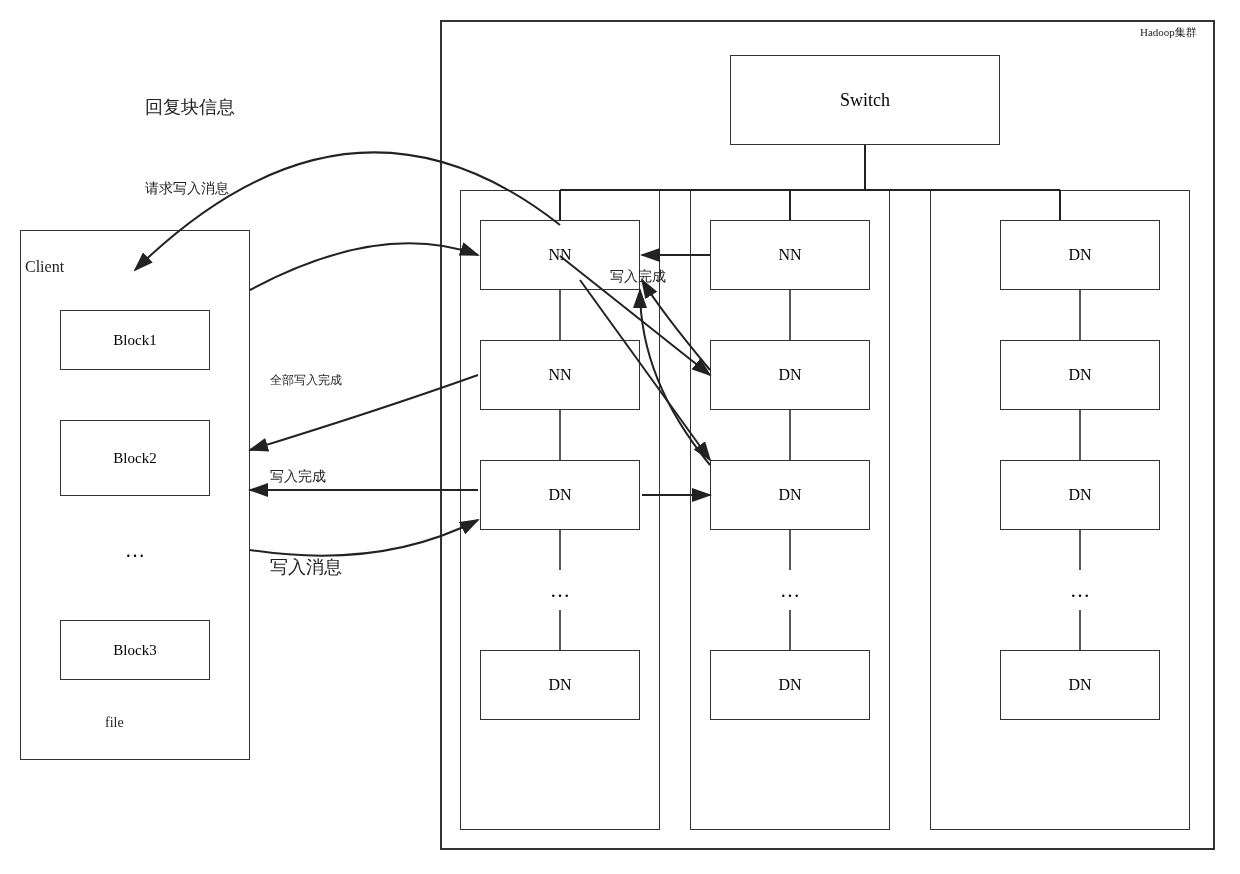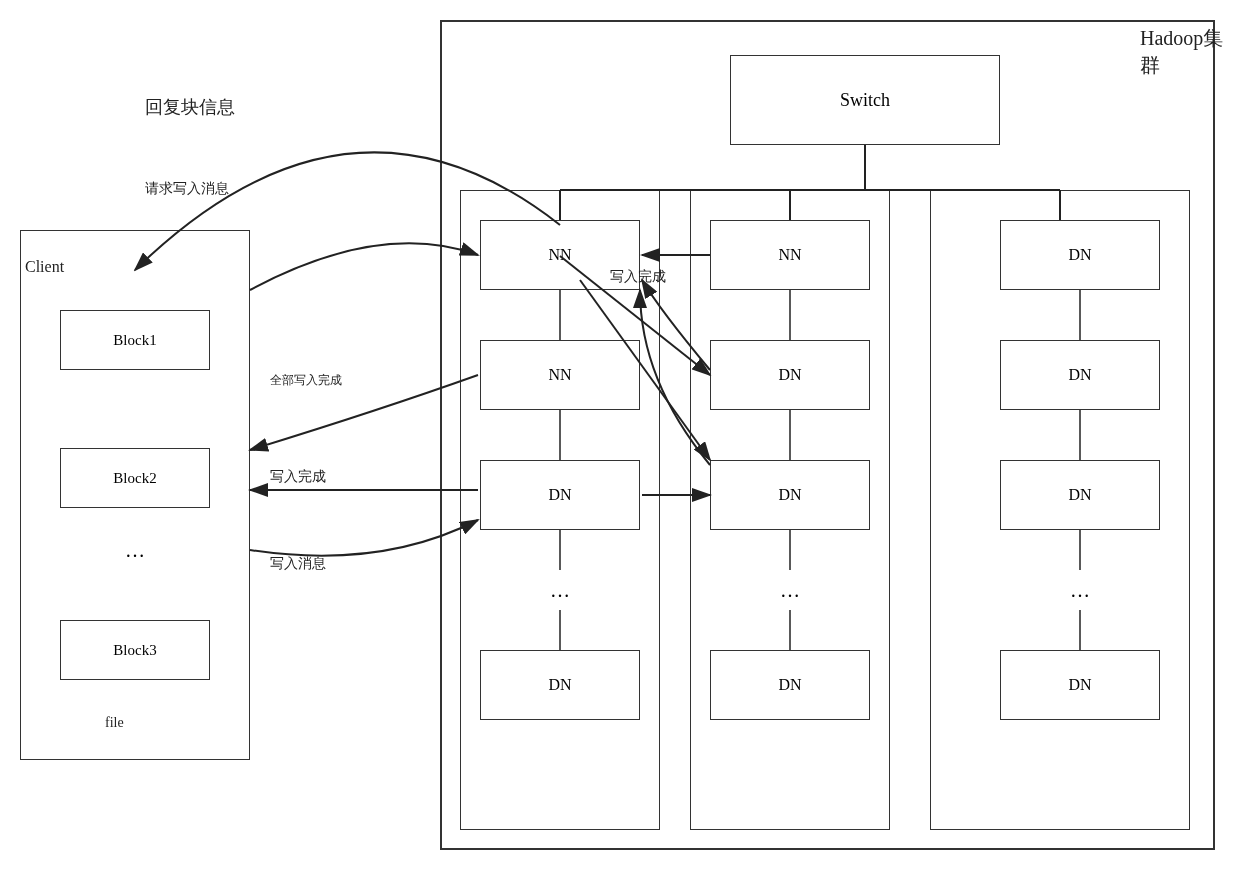--- a/index.html
+++ b/index.html
@@ -39,35 +39,35 @@
       height: 874px;
       pointer-events: none;
     }
   </style>
 </head>
 <body>
 
 <div id="diagram">
 
   <div class="box" style="left:440px; top:20px; width:775px; height:830px; border:2px solid #333;"></div>
-  <span class="label" style="left:1140px; top:25px; font-size:20px;">Hadoop集群</span>
+  <span class="label" style="left:1140px; top:25px; font-size:11px;">Hadoop集群</span>
 
   <div class="box" style="left:730px; top:55px; width:270px; height:90px; font-size:18px;">
     <span>Switch</span>
   </div>
 
   <div class="box" style="left:20px; top:230px; width:230px; height:530px;"></div>
   <span class="label" style="left:25px; top:238px; font-size:16px;margin-top:20px;">Client</span>
   <span class="label" style="left:105px; top:715px; font-size:14px;">file</span>
 
   <div class="box" style="left:60px; top:310px; width:150px; height:60px;">
     <span>Block1</span>
   </div>
 
-  <div class="box" style="left:60px; top:420px; width:150px; height:60px;margin-top:28px;">
+  <div class="box" style="left:60px; top:420px; width:150px; height:76px;">
     <span>Block2</span>
   </div>
 
   <div class="box" style="left:60px; top:530px; width:150px; height:40px; border:none; font-size:20px;">
     <span>…</span>
   </div>
 
   <div class="box" style="left:60px; top:620px; width:150px; height:60px;">
     <span>Block3</span>
   </div>
@@ -135,21 +135,21 @@
   </div>
 
   <div class="box" style="left:1000px; top:650px; width:160px; height:70px; font-size:16px;">
     <span>DN</span>
   </div>
 
   <span class="label" style="left:145px; top:95px; font-size:18px;">回复块信息</span>
   <span class="label" style="left:145px; top:180px; font-size:14px;">请求写入消息</span>
   <span class="label" style="left:270px; top:372px; font-size:12px;">全部写入完成</span>
   <span class="label" style="left:270px; top:468px; font-size:14px;">写入完成</span>
-  <span class="label" style="left:270px; top:555px; font-size:14px;">写入消息</span>
+  <span class="label" style="left:270px; top:555px; font-size:18px;">写入消息</span>
   <span class="label" style="left:610px; top:268px; font-size:14px;">写入完成</span>
 
   <svg id="arrows">
     <defs>
       <marker id="arrowhead" markerWidth="10" markerHeight="7" refX="9" refY="3.5" orient="auto">
         <polygon points="0 0, 10 3.5, 0 7" fill="#222"></polygon>
       </marker>
       <marker id="arrowhead2" markerWidth="10" markerHeight="7" refX="9" refY="3.5" orient="auto">
         <polygon points="0 0, 10 3.5, 0 7" fill="#222"></polygon>
       </marker>

